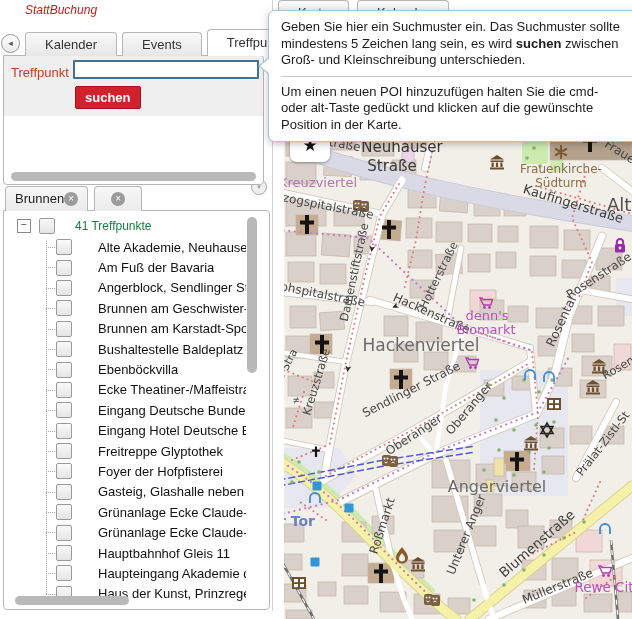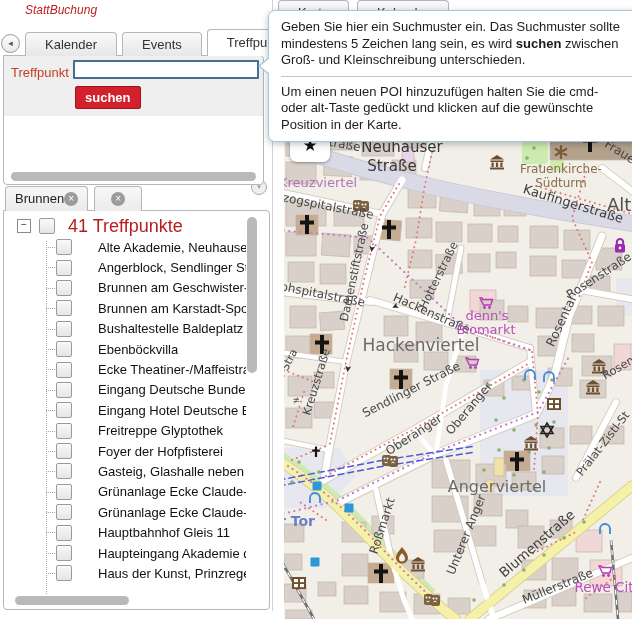--- a/index.html
+++ b/index.html
@@ -22,21 +22,21 @@
   
   .result-tabs{position:absolute;left:5px;top:186px;display:flex;gap:6px;z-index:3;}
   .rtab{height:24px;padding:0 9px;border:1px solid #b6b6b6;border-bottom:none;border-radius:4px 4px 0 0;background:linear-gradient(#f7f7f7,#ebebeb);font-size:13px;color:#222;line-height:24px;display:flex;align-items:center;cursor:pointer;}
   .rtab.empty{width:28px;justify-content:center;}
   .close-circ{width:14px;height:14px;border-radius:50%;background:#9b9b9b;color:#fff;font-size:10px;line-height:14px;text-align:center;display:inline-block;cursor:pointer;}
   
   .tree-panel{position:absolute;left:3px;top:210px;width:265px;height:398px;border:1px solid #b6b6b6;border-radius:0 4px 4px 4px;background:#fff;overflow:hidden;z-index:2;}
   .tree-root{display:flex;align-items:center;height:22px;margin-top:4px;padding-left:13px;gap:8px;}
   .expander{width:12px;height:12px;border:1px solid #8a8a8a;background:#fff;font-size:10px;line-height:10px;text-align:center;color:#333;cursor:pointer;}
   .cb{width:14px;height:14px;border:1px solid #9a9a9a;background:linear-gradient(#f9f9f9,#e5e5e5);border-radius:2px;flex:none;cursor:pointer;}
-  .root-label{font-size:18px;color:#b91c1c;margin-left:5px;white-space:nowrap;}
+  .root-label{font-size:12px;color:#15803d;margin-left:12px;white-space:nowrap;}
   .tree-vline{position:absolute;left:42px;top:30px;height:353px;border-left:1px dotted #a5a5a5;}
   .tree-row{display:flex;align-items:center;height:20.4px;padding-left:52px;position:relative;}
   .tree-row::before{content:"";position:absolute;left:42px;top:10px;width:9px;border-top:1px dotted #a5a5a5;}
   .tree-row .lbl{font-size:13px;color:#111;margin-left:26px;white-space:nowrap;overflow:hidden;max-width:148px;}
   .vscroll{position:absolute;right:12px;top:6px;width:10px;height:156px;background:#b9b9b9;border-radius:5px;}
   .tree-hscroll{left:11px;bottom:4px;width:114px;}
   .divider{position:absolute;left:272px;top:0;width:1px;height:611px;background:#d2d2d2;}
   .splitter-toggle{position:absolute;left:251px;top:179px;width:14px;height:14px;border:1px solid #aaa;border-radius:50%;background:#efefef;color:#999;font-size:7px;line-height:13px;text-align:center;cursor:pointer;z-index:1;}
   
   .map-tabs{position:absolute;left:278px;top:0;display:flex;gap:8px;z-index:1;}
@@ -94,20 +94,24 @@
     <div class="tree-root">
       <span class="expander">−</span>
       <span class="cb"></span>
       <span class="root-label">41 Treffpunkte</span>
     </div>
     <div class="tree-vline"></div>
     <div id="tree-items">
         <div class="tree-row">
           <span class="cb"></span>
           <span class="lbl">Alte Akademie, Neuhauser Straße</span>
+        </div>
+        <div class="tree-row">
+          <span class="cb"></span>
+          <span class="lbl">Am Fuß der Bavaria</span>
         </div>
         <div class="tree-row">
           <span class="cb"></span>
           <span class="lbl">Angerblock, Sendlinger Straße</span>
         </div>
         <div class="tree-row">
           <span class="cb"></span>
           <span class="lbl">Brunnen am Geschwister-Scholl-Platz</span>
         </div>
         <div class="tree-row">

